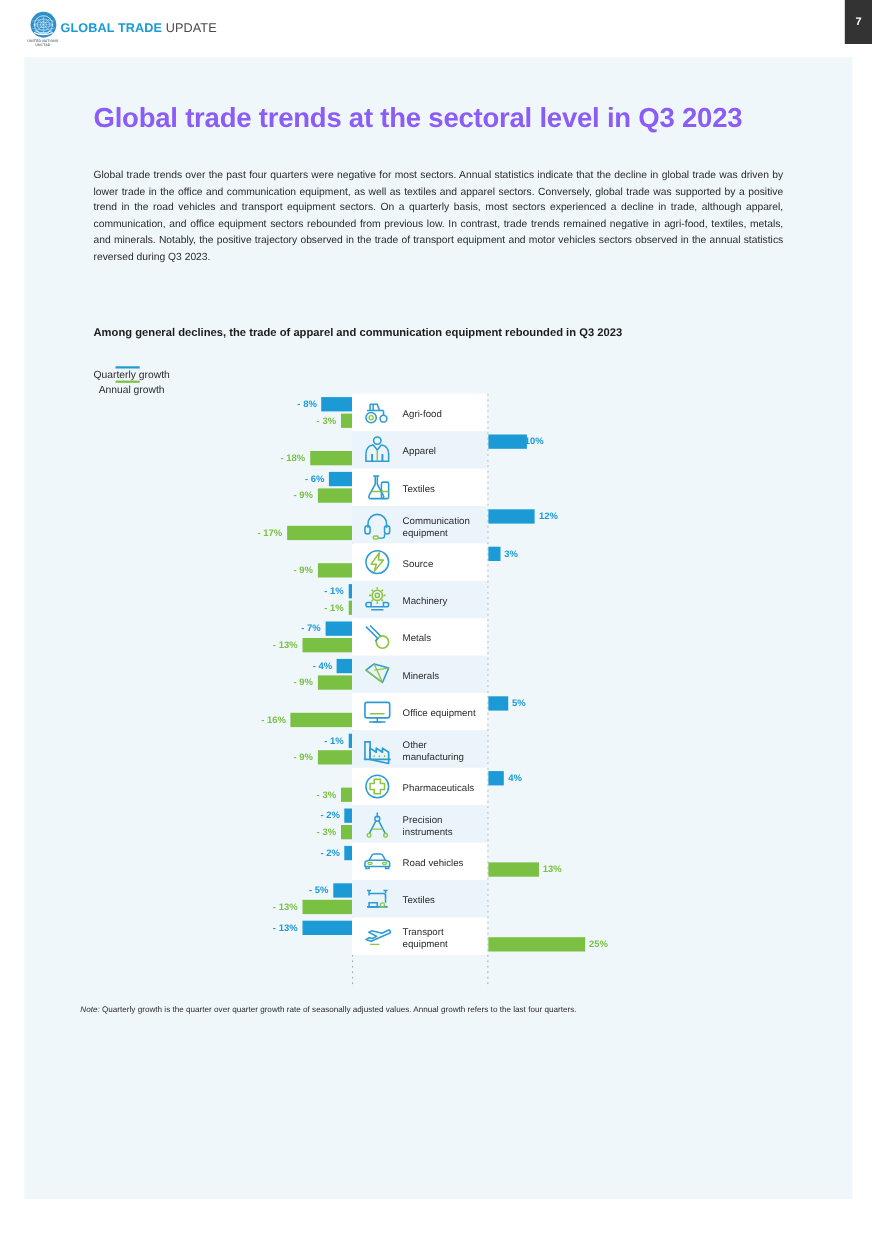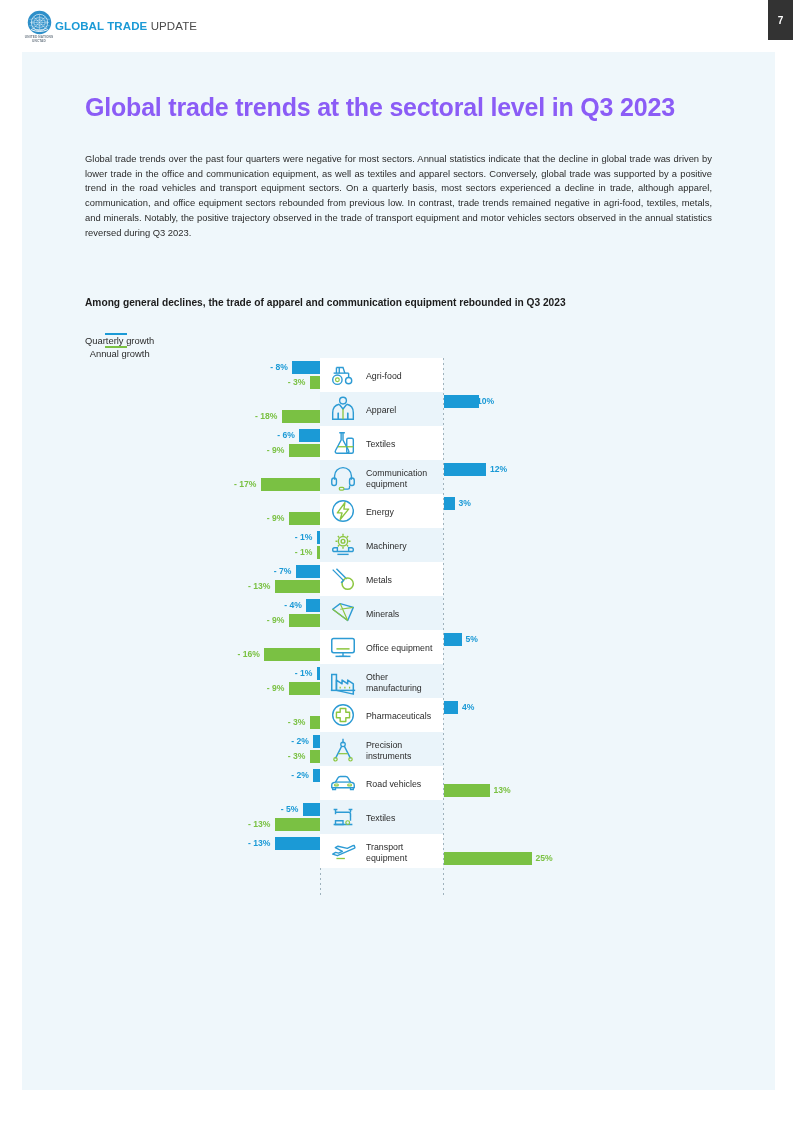--- a/index.html
+++ b/index.html
@@ -257,21 +257,21 @@
         <div class="vlab vlab-a" style="top: 18px; left: 0px; width: 171.5px; text-align: right;">- 17%</div>
       </div>
       <div class="row" style="top: 136px;">
         <div class="center-band white"></div>
         <div class="icon-cell">
           <svg viewBox="0 0 32 32">
             <circle cx="16" cy="16" r="11" fill="none" stroke="#2d9bd4" stroke-width="1.5"></circle>
             <path d="M18 7l-8 11h5l-2 7 9-11h-5z" fill="none" stroke="#8cc63f" stroke-width="1.5" stroke-linejoin="round"></path>
           </svg>
         </div>
-        <div class="label-cell">Energy</div>
+        <div class="label-cell">Source</div>
         <div class="bar bar-q" style="top: 3px; width: 10.5px; left: 359px;"></div>
         <div class="vlab vlab-q" style="top: 3px; left: 373.5px; text-align: left;">3%</div>
         <div class="bar bar-a" style="top: 18px; width: 31.5px; left: 203.5px;"></div>
         <div class="vlab vlab-a" style="top: 18px; left: 0px; width: 199.5px; text-align: right;">- 9%</div>
       </div>
       <div class="row alt" style="top: 170px;">
         <div class="center-band tint"></div>
         <div class="icon-cell">
           <svg viewBox="0 0 32 32">
             <g stroke="#8cc63f" stroke-width="1.5" fill="none">
@@ -429,13 +429,16 @@
         <div class="label-cell">Transport equipment</div>
         <div class="bar bar-q" style="top: 3px; width: 45.5px; left: 189.5px;"></div>
         <div class="vlab vlab-q" style="top: 3px; left: 0px; width: 185.5px; text-align: right;">- 13%</div>
         <div class="bar bar-a" style="top: 18px; width: 87.5px; left: 359px;"></div>
         <div class="vlab vlab-a" style="top: 18px; left: 450.5px; text-align: left;">25%</div>
       </div>
     </div>
 </div>
 
 <div class="notes">
+  <div>
+    <i>Note:</i><span> Quarterly growth is the quarter over quarter growth rate of seasonally adjusted values. Annual growth refers to the last four quarters.</span>
+  </div>
 </div>
 
 </body></html>

